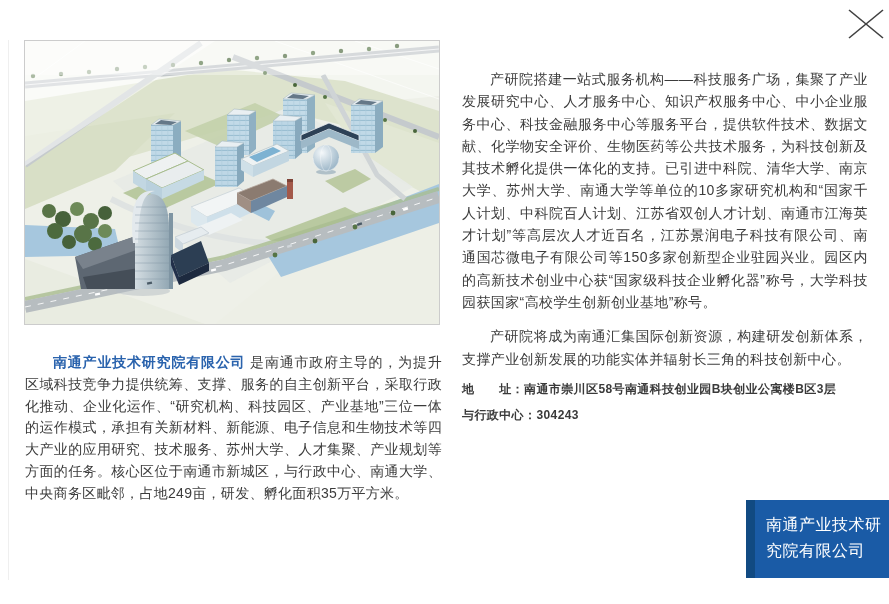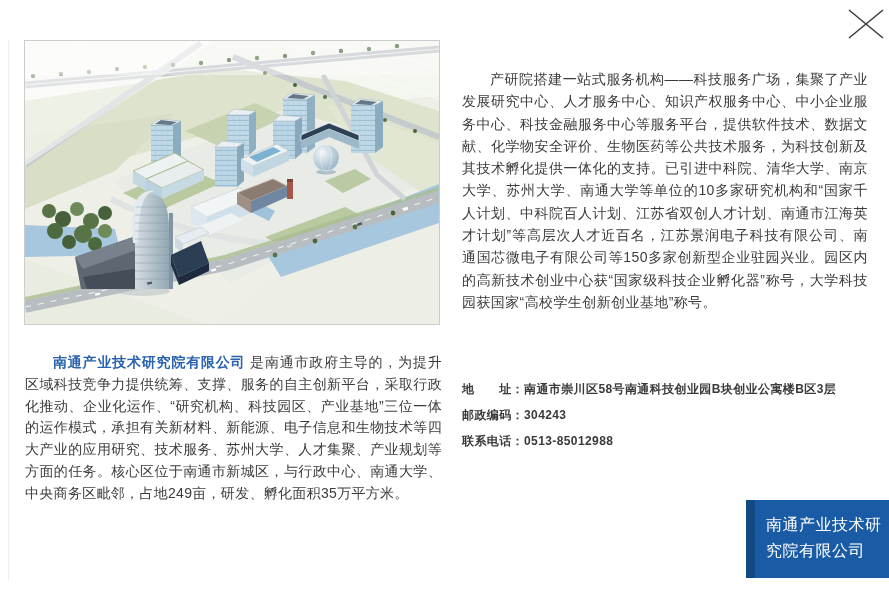--- a/index.html
+++ b/index.html
@@ -253,35 +253,33 @@
         <rect x="378" y="167" width="5" height="2.4" fill="#ffffff" transform="rotate(-17 380 168)"></rect>
       </g>
 
       <polygon points="0,0 190,0 0,125" fill="#ffffff" opacity="0.5"></polygon>
       <rect x="0" y="0" width="414" height="34" fill="#ffffff" opacity="0.35"></rect>
     </svg>
   </div>
 
   <div class="col-right">
     <p>产研院搭建一站式服务机构——科技服务广场，集聚了产业发展研究中心、人才服务中心、知识产权服务中心、中小企业服务中心、科技金融服务中心等服务平台，提供软件技术、数据文献、化学物安全评价、生物医药等公共技术服务，为科技创新及其技术孵化提供一体化的支持。已引进中科院、清华大学、南京大学、苏州大学、南通大学等单位的10多家研究机构和“国家千人计划、中科院百人计划、江苏省双创人才计划、南通市江海英才计划”等高层次人才近百名，江苏景润电子科技有限公司、南通国芯微电子有限公司等150多家创新型企业驻园兴业。园区内的高新技术创业中心获“国家级科技企业孵化器”称号，大学科技园获国家“高校学生创新创业基地”称号。</p>
+    <p>产研院将成为南通汇集国际创新资源，构建研发创新体系，支撑产业创新发展的功能实体并辐射长三角的科技创新中心。</p>
   </div>
 
   <div class="col-left-text">
     <p><a class="company-link">南通产业技术研究院有限公司</a> <span>是南通市政府主导的，为提升区域科技竞争力提供统筹、支撑、服务的自主创新平台，采取行政化推动、企业化运作、“研究机构、科技园区、产业基地”三位一体的运作模式，承担有关新材料、新能源、电子信息和生物技术等四大产业的应用研究、技术服务、苏州大学、人才集聚、产业规划等方面的任务。核心区位于南通市新城区，与行政中心、南通大学、中央商务区毗邻，占地249亩，研发、孵化面积35万平方米。</span></p>
   </div>
 
   <div class="contact">
     <div class="contact-row">
       <span>地　　址：</span><span>南通市崇川区58号南通科技创业园B块创业公寓楼B区3层</span>
     </div>
     <div class="contact-row">
-      <span>邮政编码：</span><span>304243</span>
-    </div>
-    <div class="contact-row">
-      <span>联系电话：</span><span>0513-85012988</span>
+      <span>与行政中心：</span><span>304243</span>
     </div>
   </div>
 
   <div class="badge">
     <div class="badge-accent"></div>
     <div class="badge-text">南通产业技术研究院有限公司</div>
   </div>
 
 </div>
 

